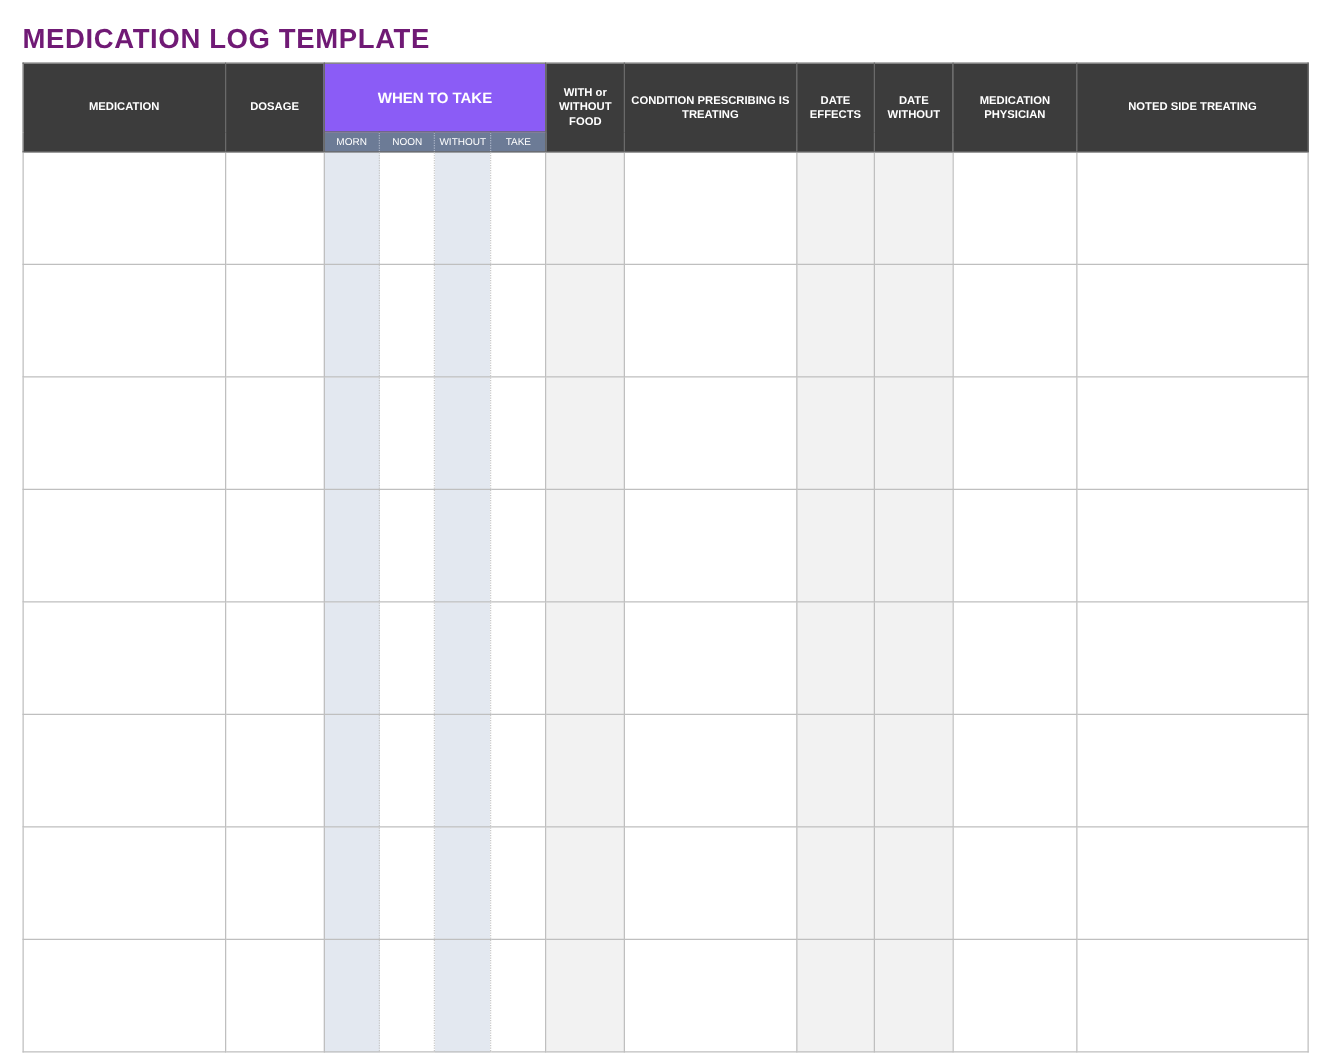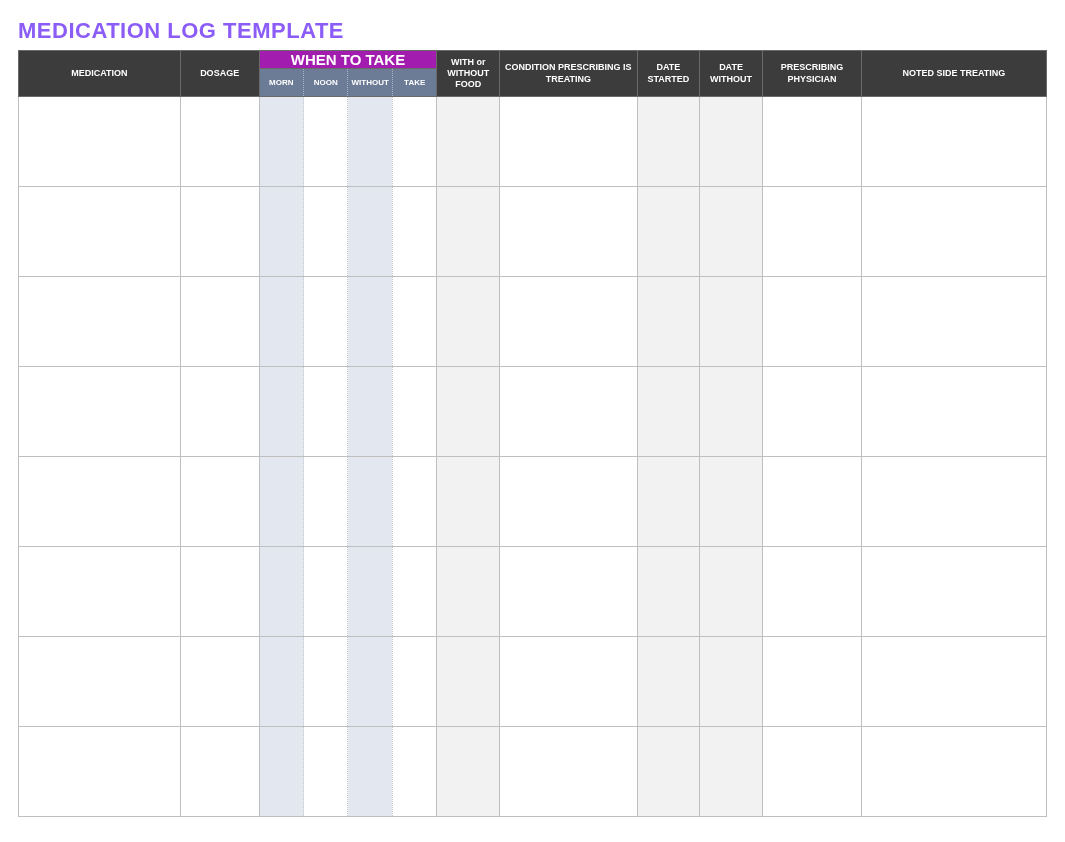--- a/index.html
+++ b/index.html
@@ -7,21 +7,21 @@
     margin: 0;
     padding: 18px;
     font-family: Arial, Helvetica, sans-serif;
     background: #fff;
     width: 1065px;
   }
   .title {
     font-size: 22px;
     font-weight: 700;
     letter-spacing: 0.5px;
-    color: #8b5cf6;
+    color: #701a75;
     margin: 0 0 6px 0;
   }
   table {
     border-collapse: collapse;
     width: 1029px;
     table-layout: fixed;
   }
   th, td {
     padding: 0;
   }
@@ -31,40 +31,40 @@
     color: #fff;
     font-size: 9px;
     font-weight: 700;
     text-align: center;
     vertical-align: middle;
     border: 1px solid #6a6a6a;
     line-height: 1.25;
     padding: 4px 2px;
   }
   .hdr-navy {
-    background: #a21caf;
+    background: #8b5cf6;
     color: #fff;
-    font-size: 15px;
+    font-size: 12px;
     font-weight: 700;
     text-align: center;
     vertical-align: middle;
     border: 1px solid #6a6a6a;
-    padding: 0 2px;
+    padding: 20px 2px;
   }
   .hdr-sub {
     background: #6c7b96;
     color: #fff;
     font-size: 8px;
-    font-weight: 700;
+    font-weight: 400;
     text-align: center;
     border: 1px dotted #a9b3c6;
     border-top: 1px solid #6a6a6a;
     border-bottom: 1px solid #6a6a6a;
     padding: 3px 0;
-    height: 28px;
+    height: 16px;
   }
   
   td.cell {
     border: 1px solid #bfbfbf;
     height: 90px;
     background: #fff;
   }
   td.cell-blue {
     background: #e3e8f0;
   }
@@ -108,23 +108,23 @@
     <col class="c-phys">
       <col class="c-side">
   </colgroup>
   <thead>
     <tr>
       <th rowspan="2" class="hdr-dark">MEDICATION</th>
       <th rowspan="2" class="hdr-dark">DOSAGE</th>
       <th colspan="4" class="hdr-navy">WHEN TO TAKE</th>
       <th rowspan="2" class="hdr-dark">WITH or WITHOUT FOOD</th>
       <th rowspan="2" class="hdr-dark">CONDITION PRESCRIBING IS TREATING</th>
-      <th rowspan="2" class="hdr-dark">DATE STARTED</th>
+      <th rowspan="2" class="hdr-dark">DATE EFFECTS</th>
       <th rowspan="2" class="hdr-dark">DATE WITHOUT</th>
-      <th rowspan="2" class="hdr-dark">PRESCRIBING PHYSICIAN</th>
+      <th rowspan="2" class="hdr-dark">MEDICATION PHYSICIAN</th>
       <th rowspan="2" class="hdr-dark">NOTED SIDE TREATING</th>
     </tr>
     <tr>
       <th class="hdr-sub">MORN</th>
       <th class="hdr-sub">NOON</th>
       <th class="hdr-sub">WITHOUT</th>
       <th class="hdr-sub">TAKE</th>
     </tr>
   </thead>
   <tbody id="tbody">

